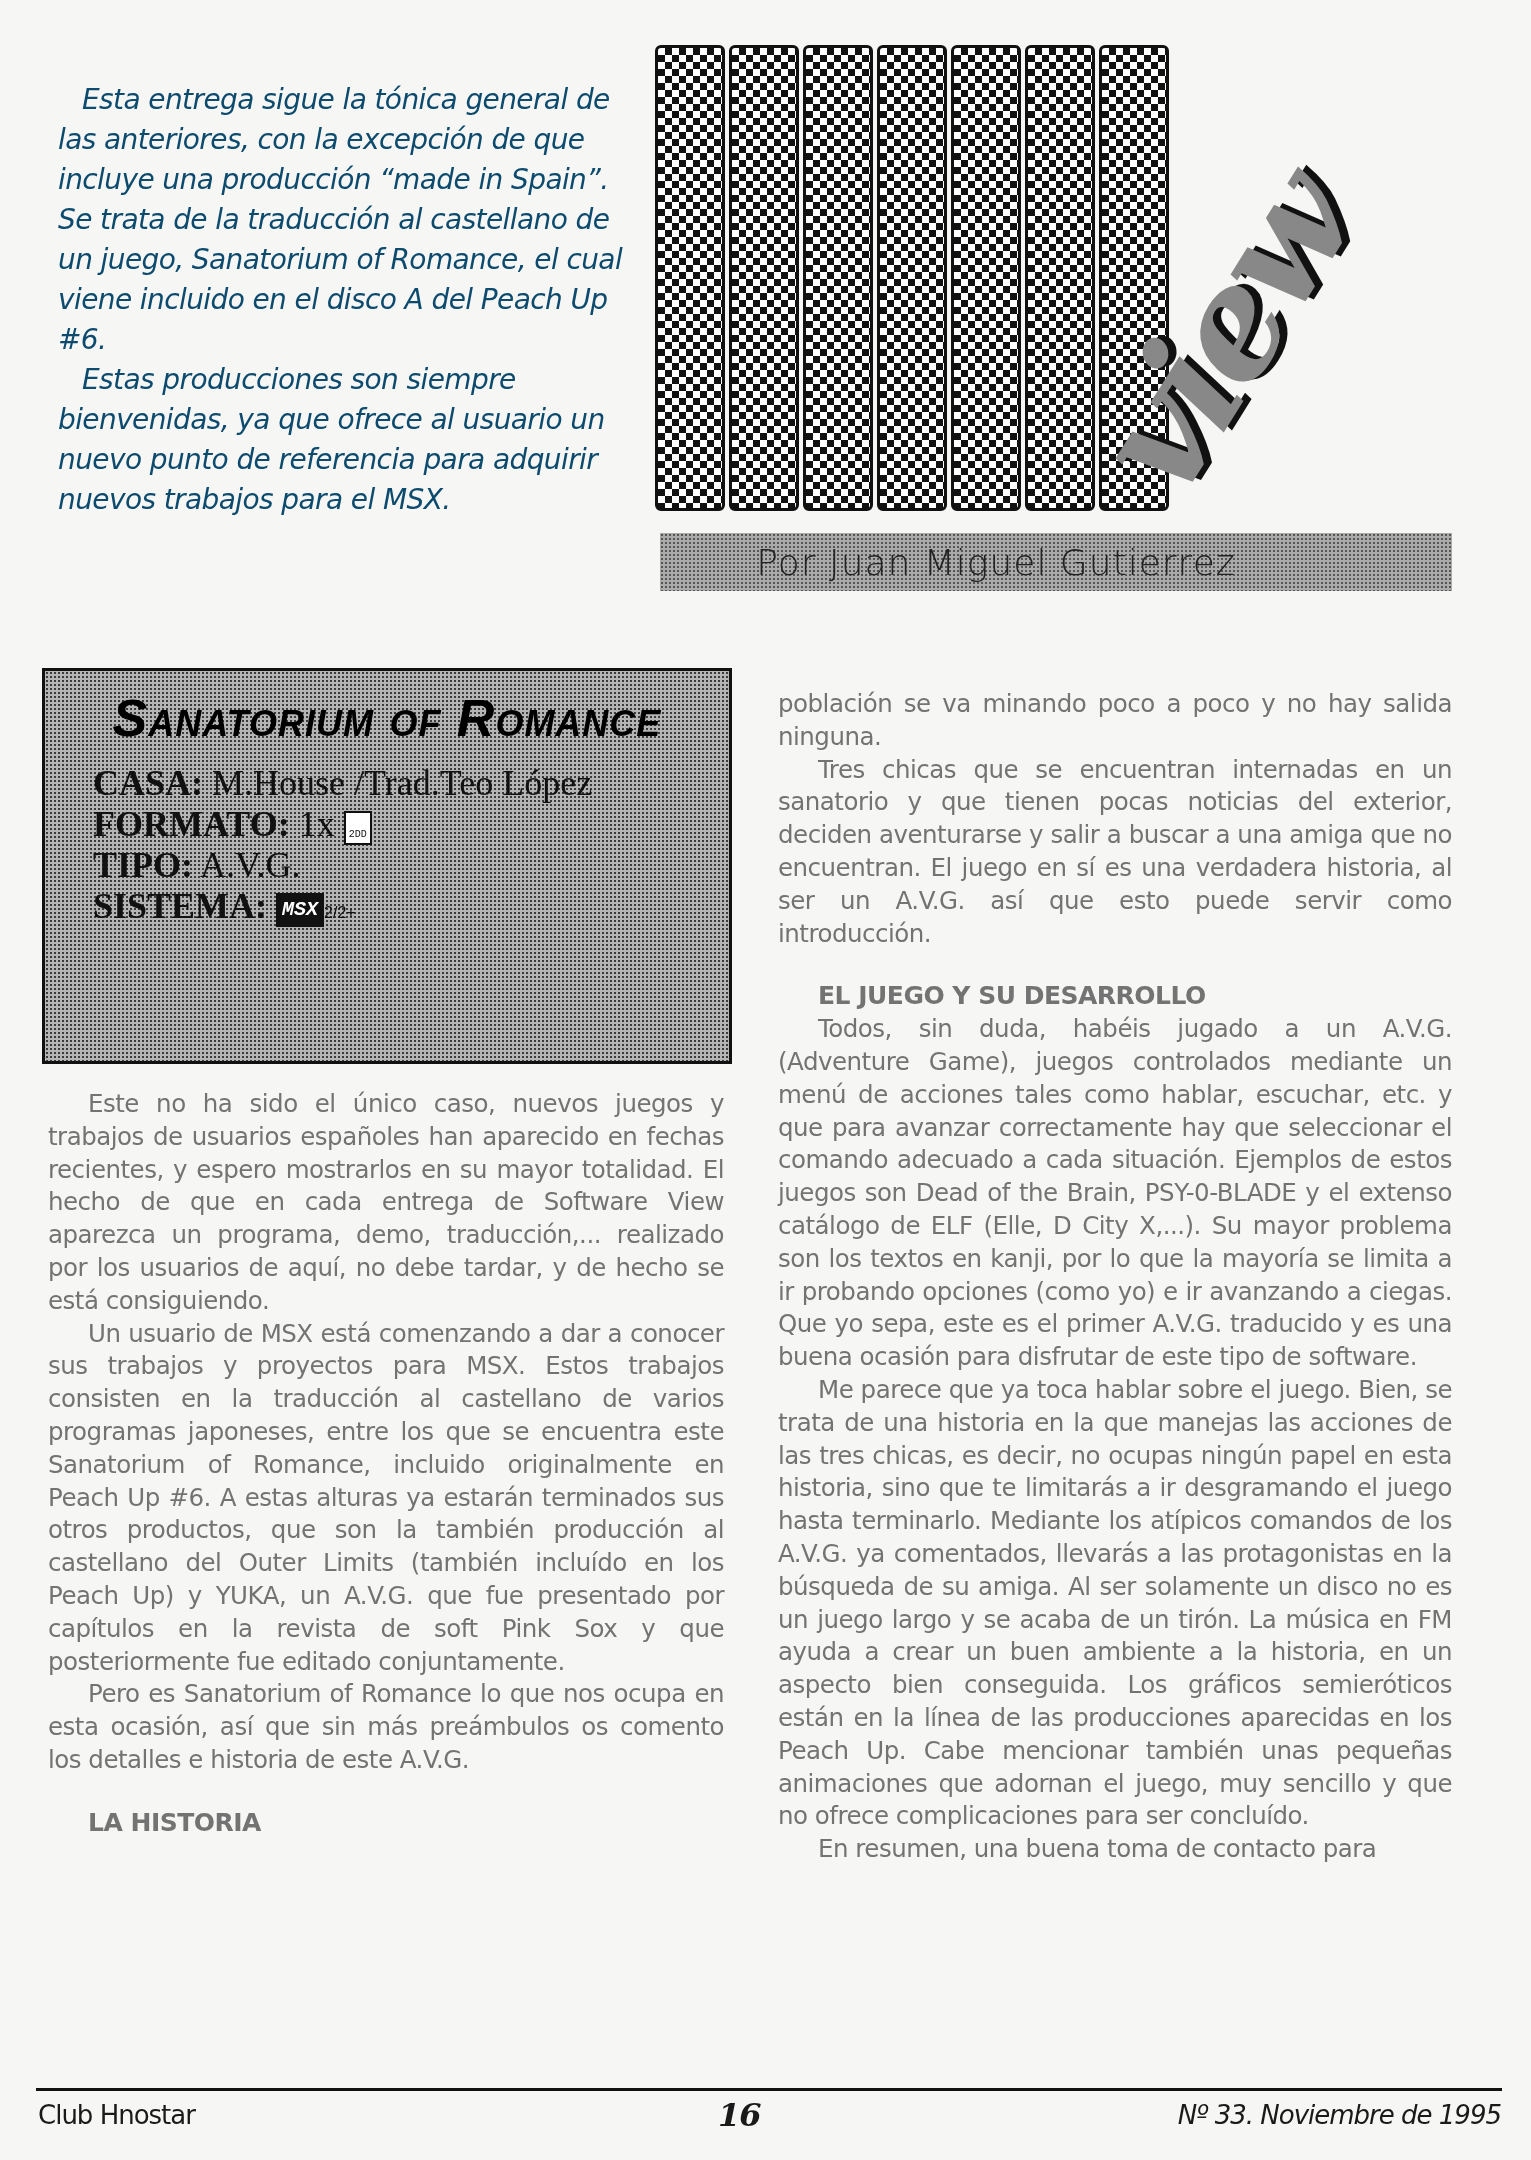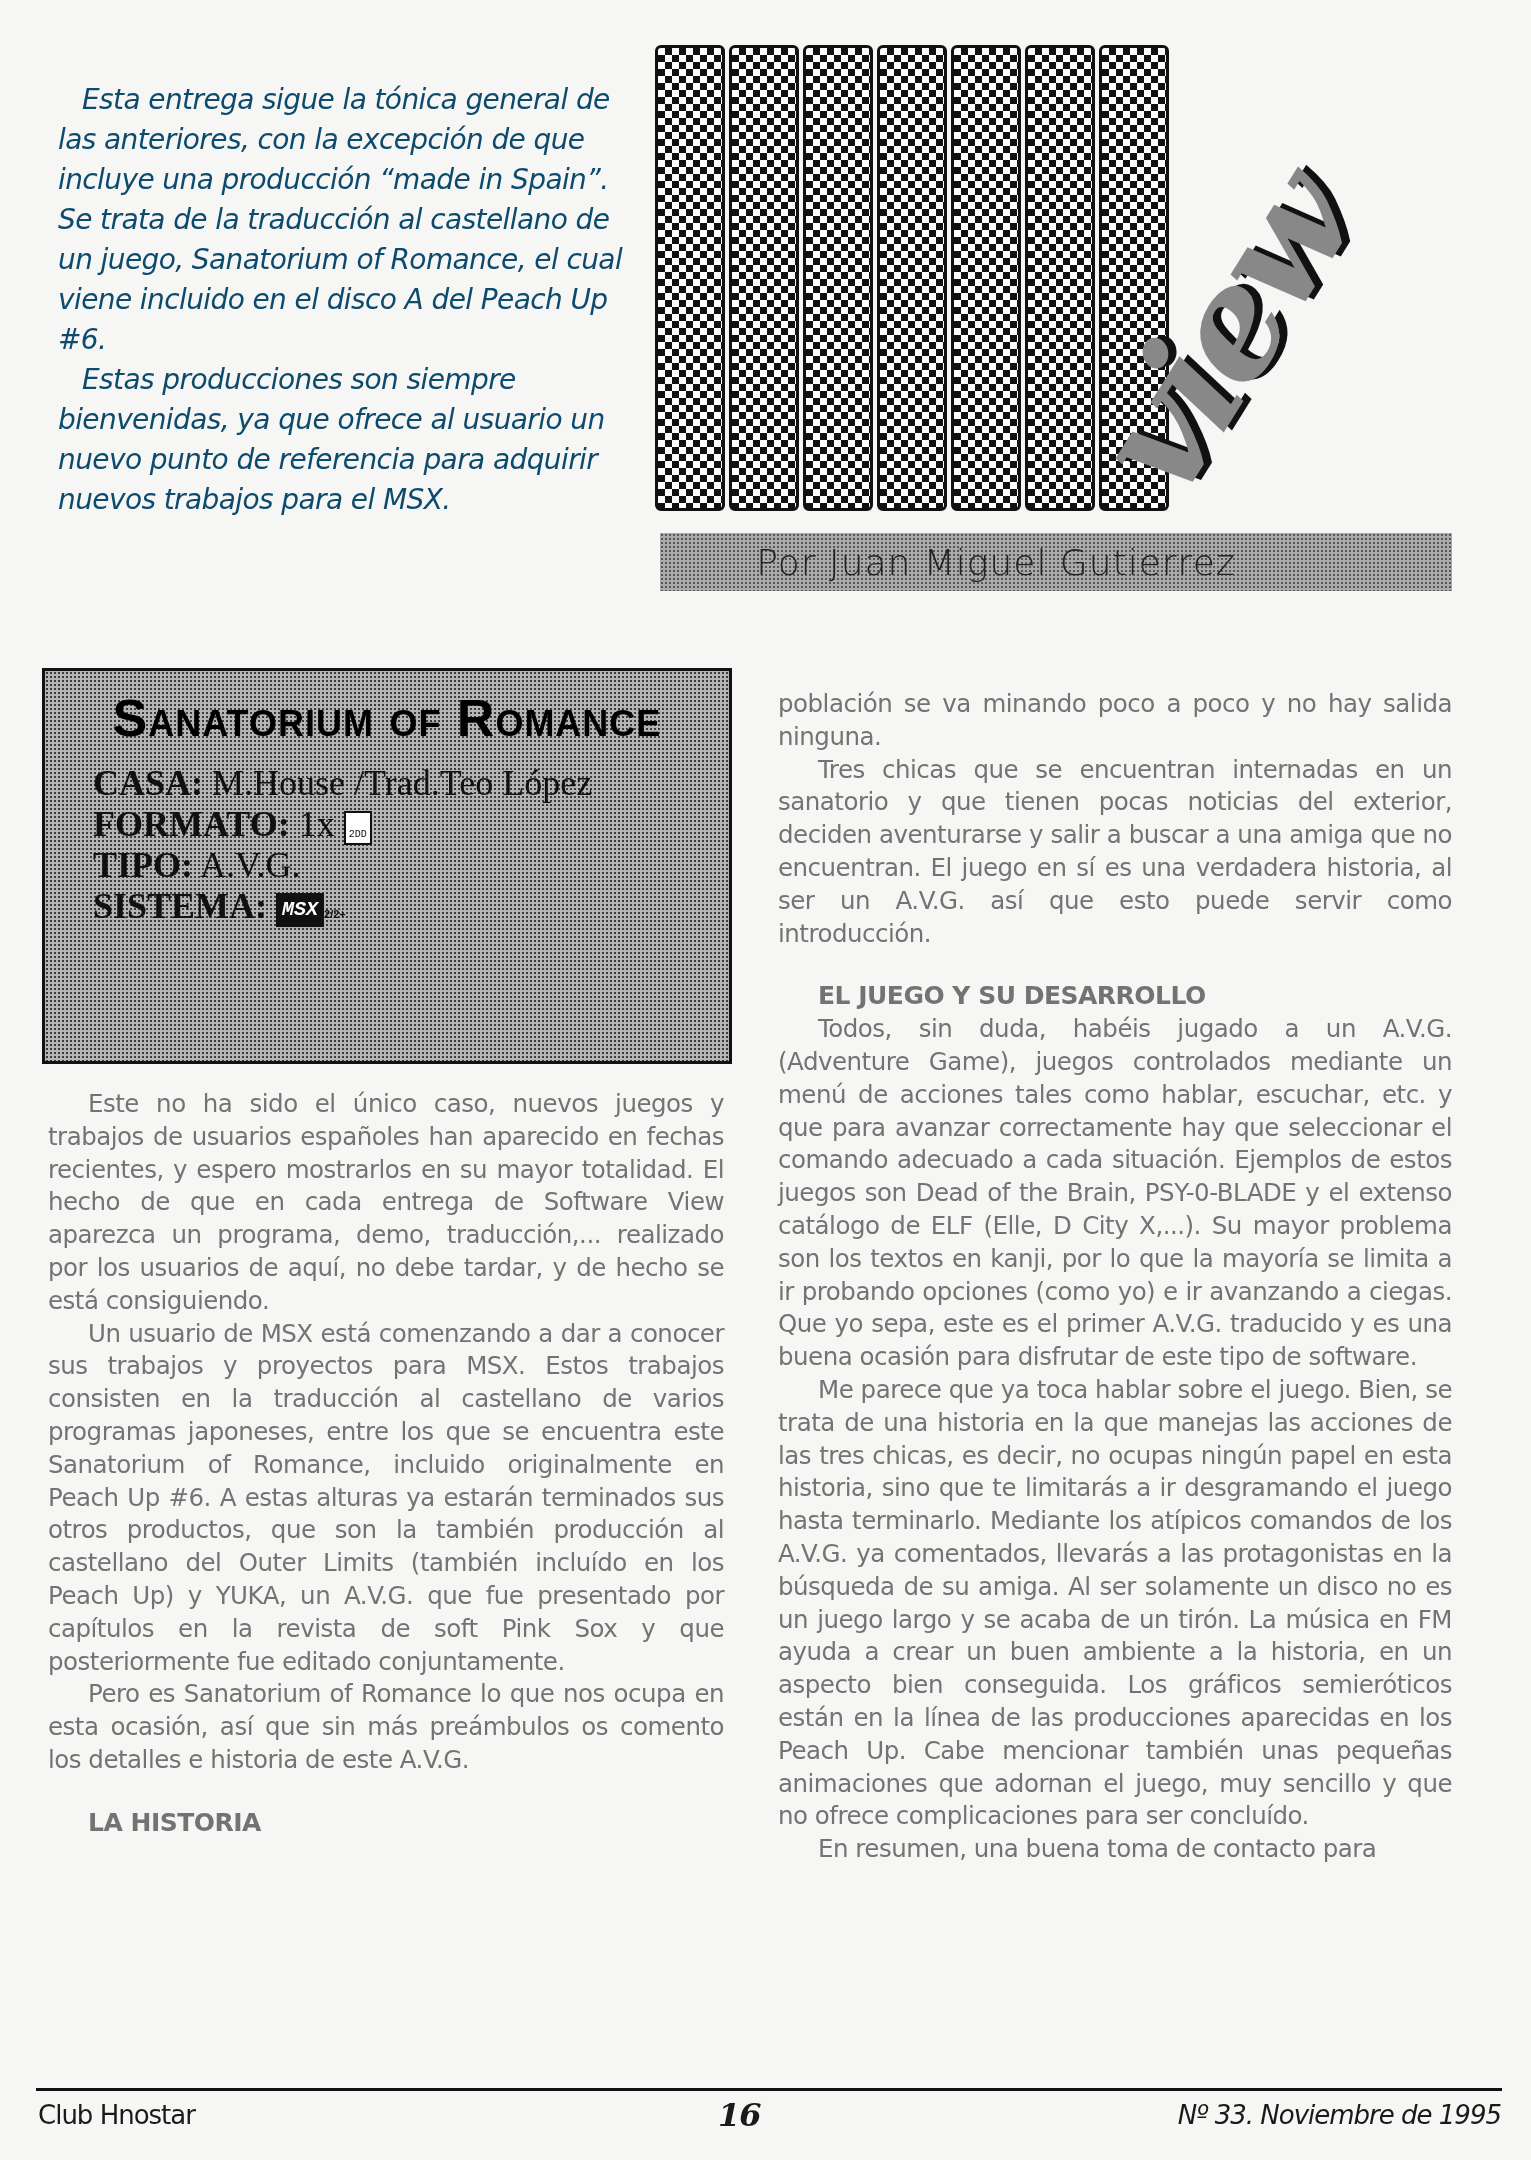--- a/index.html
+++ b/index.html
@@ -53,32 +53,32 @@
   .infobox {
     position: absolute; left: 42px; top: 668px; width: 684px; height: 390px;
     border: 3px solid #111;
     background-color: #b5b5b5;
     background-image: radial-gradient(#3a3a3a 28%, transparent 34%);
     background-size: 4px 4px;
   }
   .infobox .title {
     text-align: center; font-family: "Liberation Sans", sans-serif; font-weight: 900;
     font-size: 52px; line-height: 58px; margin-top: 18px; color: #000;
-    font-variant: small-caps; letter-spacing: 1px;
+    font-variant: small-caps; letter-spacing: 1px; font-style: italic;
   }
   .infobox .fields { margin: 16px 8px 0 48px; font-family: "Liberation Serif", serif; font-size: 36px; line-height: 41px; color: #111; }
   .infobox .field .k { font-weight: bold; }
   .icon-box {
     display: inline-block; vertical-align: middle; border: 2px solid #111; background: #fff;
     font-family: Liberation Mono, monospace;
   }
   .icon-disk { width: 24px; height: 30px; font-size: 10px; line-height: 44px; text-align: center; }
   .icon-note { width: 26px; height: 30px; font-size: 24px; line-height: 30px; text-align: center; }
   .icon-msx { background: #111; color: #fff; font-size: 20px; font-weight: bold; padding: 0 4px; line-height: 30px; font-style: italic; font-family: Liberation Mono, monospace;}
-  .msx-ver { font-size: 11px; font-family: "Liberation Sans", sans-serif; font-weight: bold; text-align: center; }
+  .msx-ver { font-size: 16px; font-family: "Liberation Sans", sans-serif; font-weight: normal; text-align: center; }
 
   .col {
     position: absolute; font-size: 24.5px; line-height: 32.8px; color: #737373;
     text-align: justify; font-family: "DejaVu Sans", sans-serif; letter-spacing: -0.5px;
   }
   .col p { margin: 0; text-indent: 40px; }
   .col h3 { margin: 0; font-size: 25px; font-weight: bold; text-indent: 40px; }
   .col .gap { height: 30px; }
   .col-left { left: 48px; top: 1088px; width: 676px; }
   .col-right { left: 778px; top: 688px; width: 674px; }

